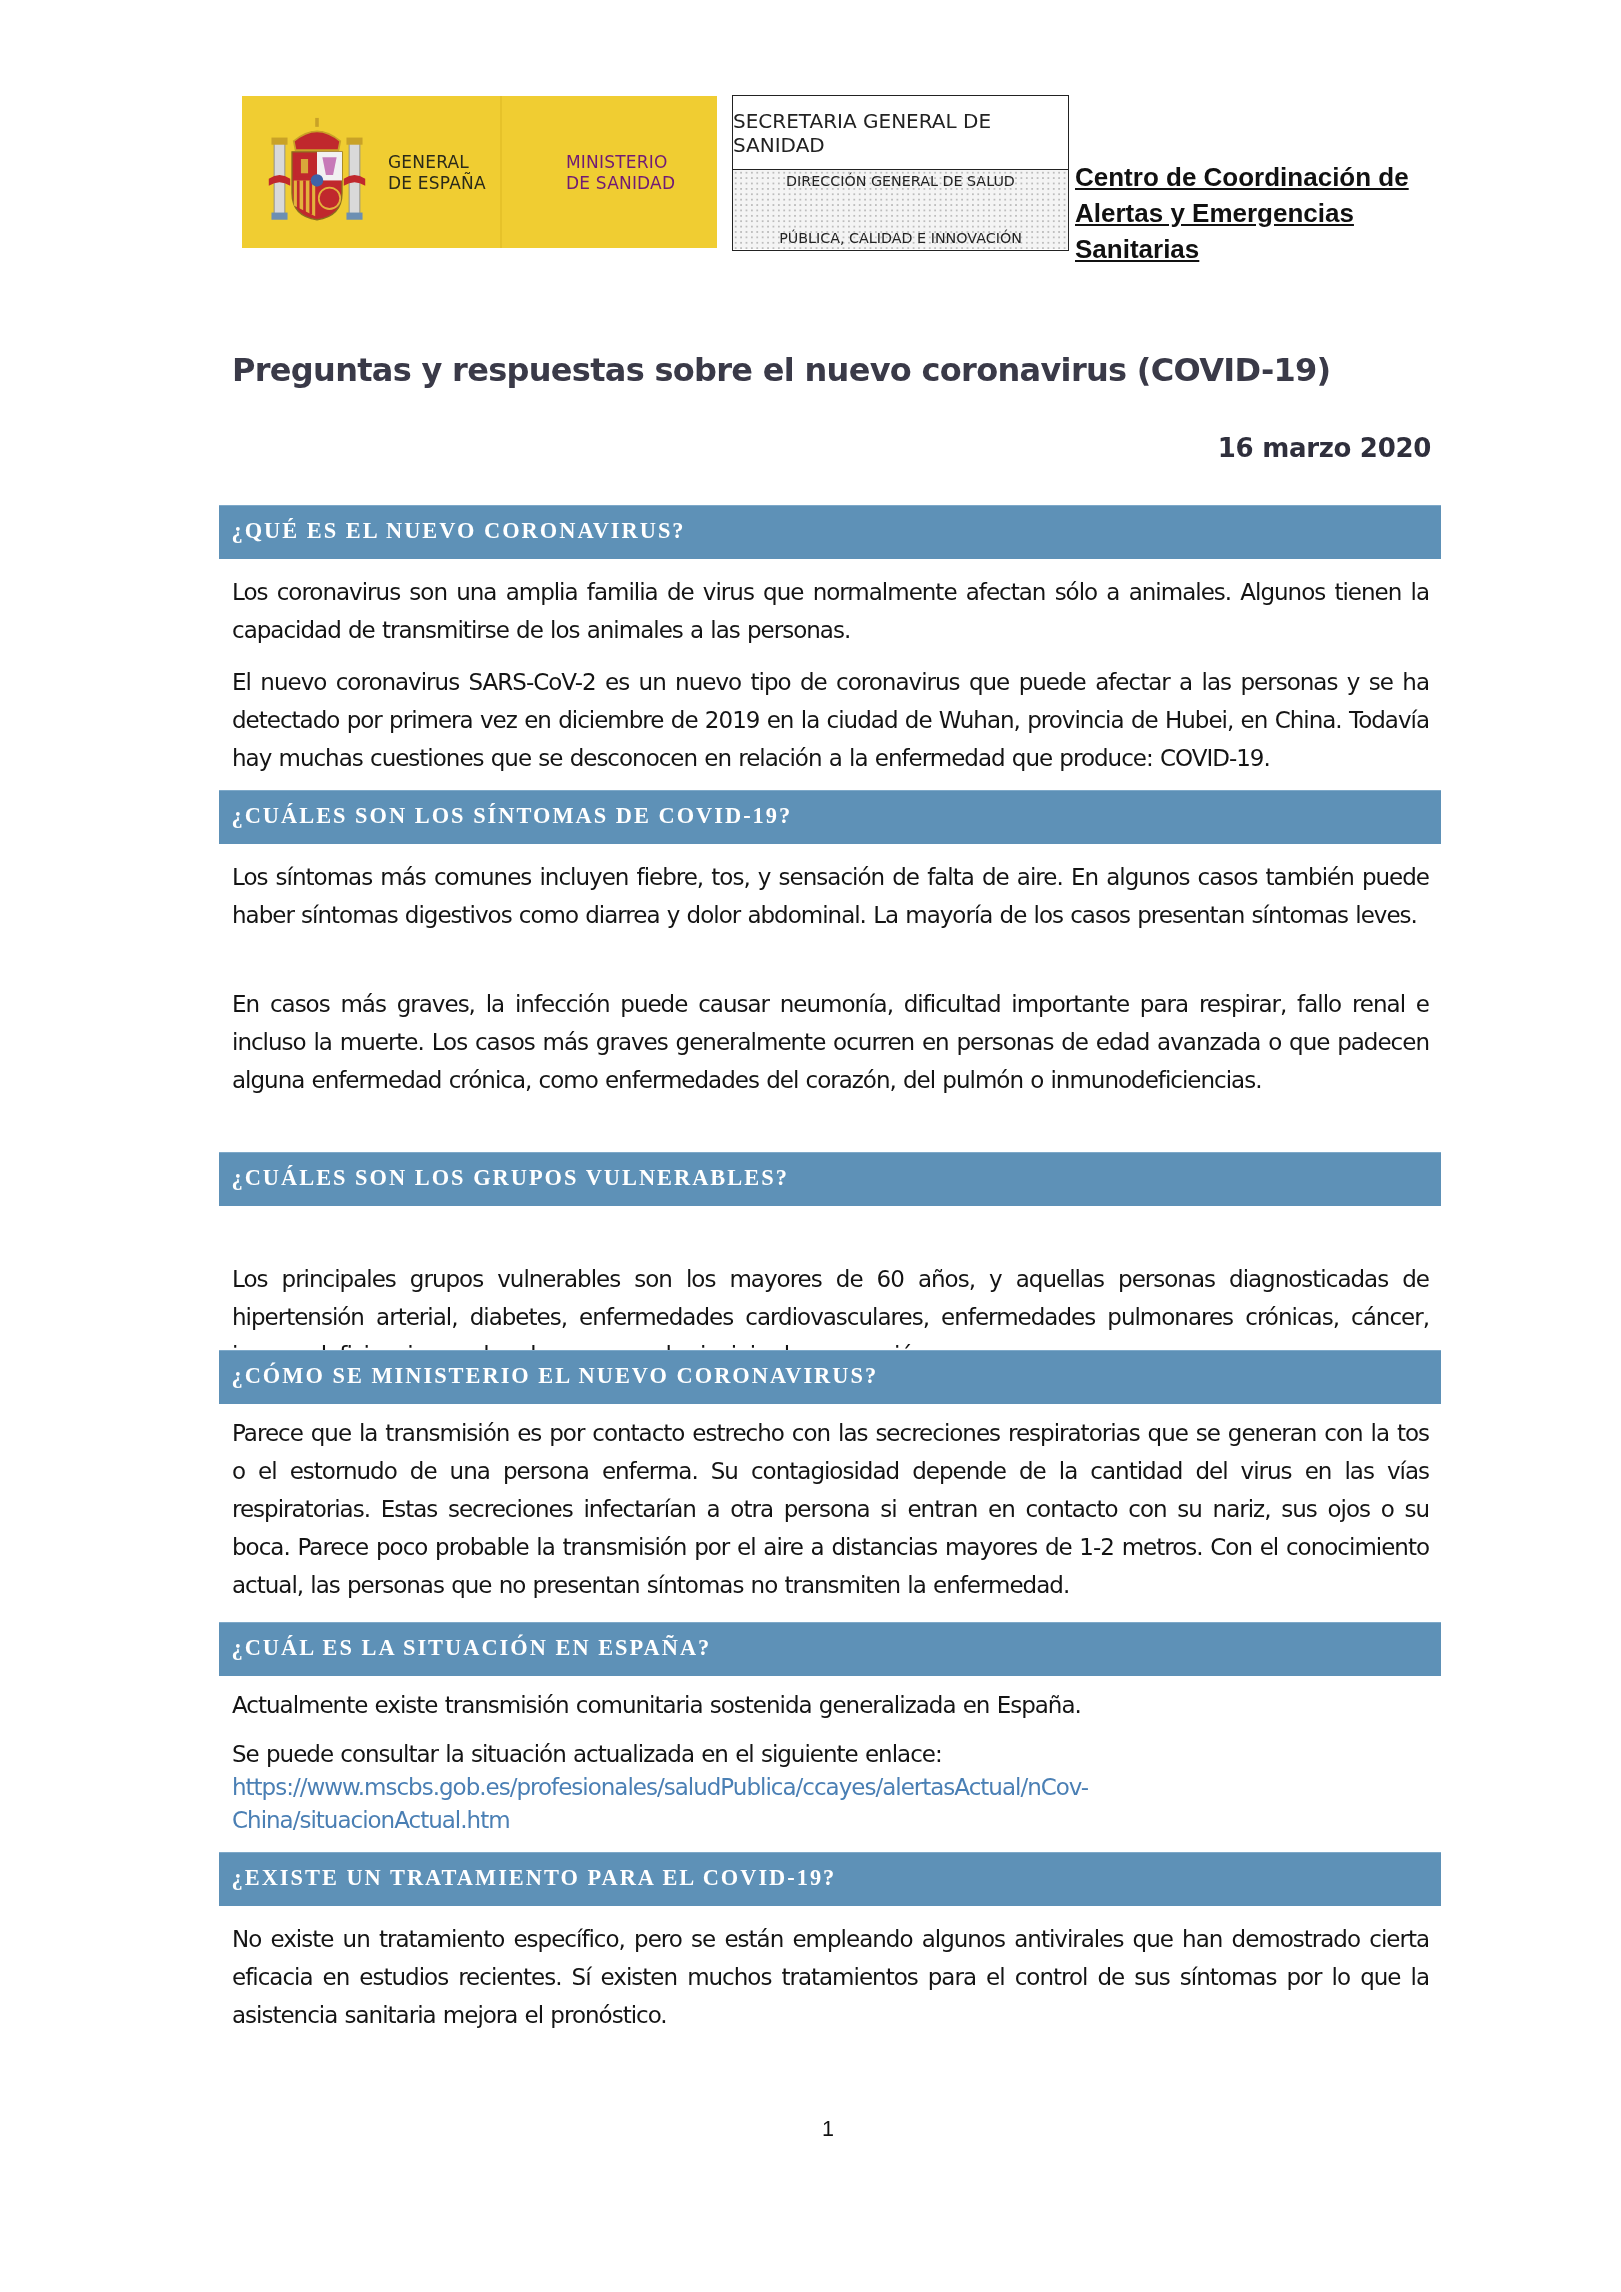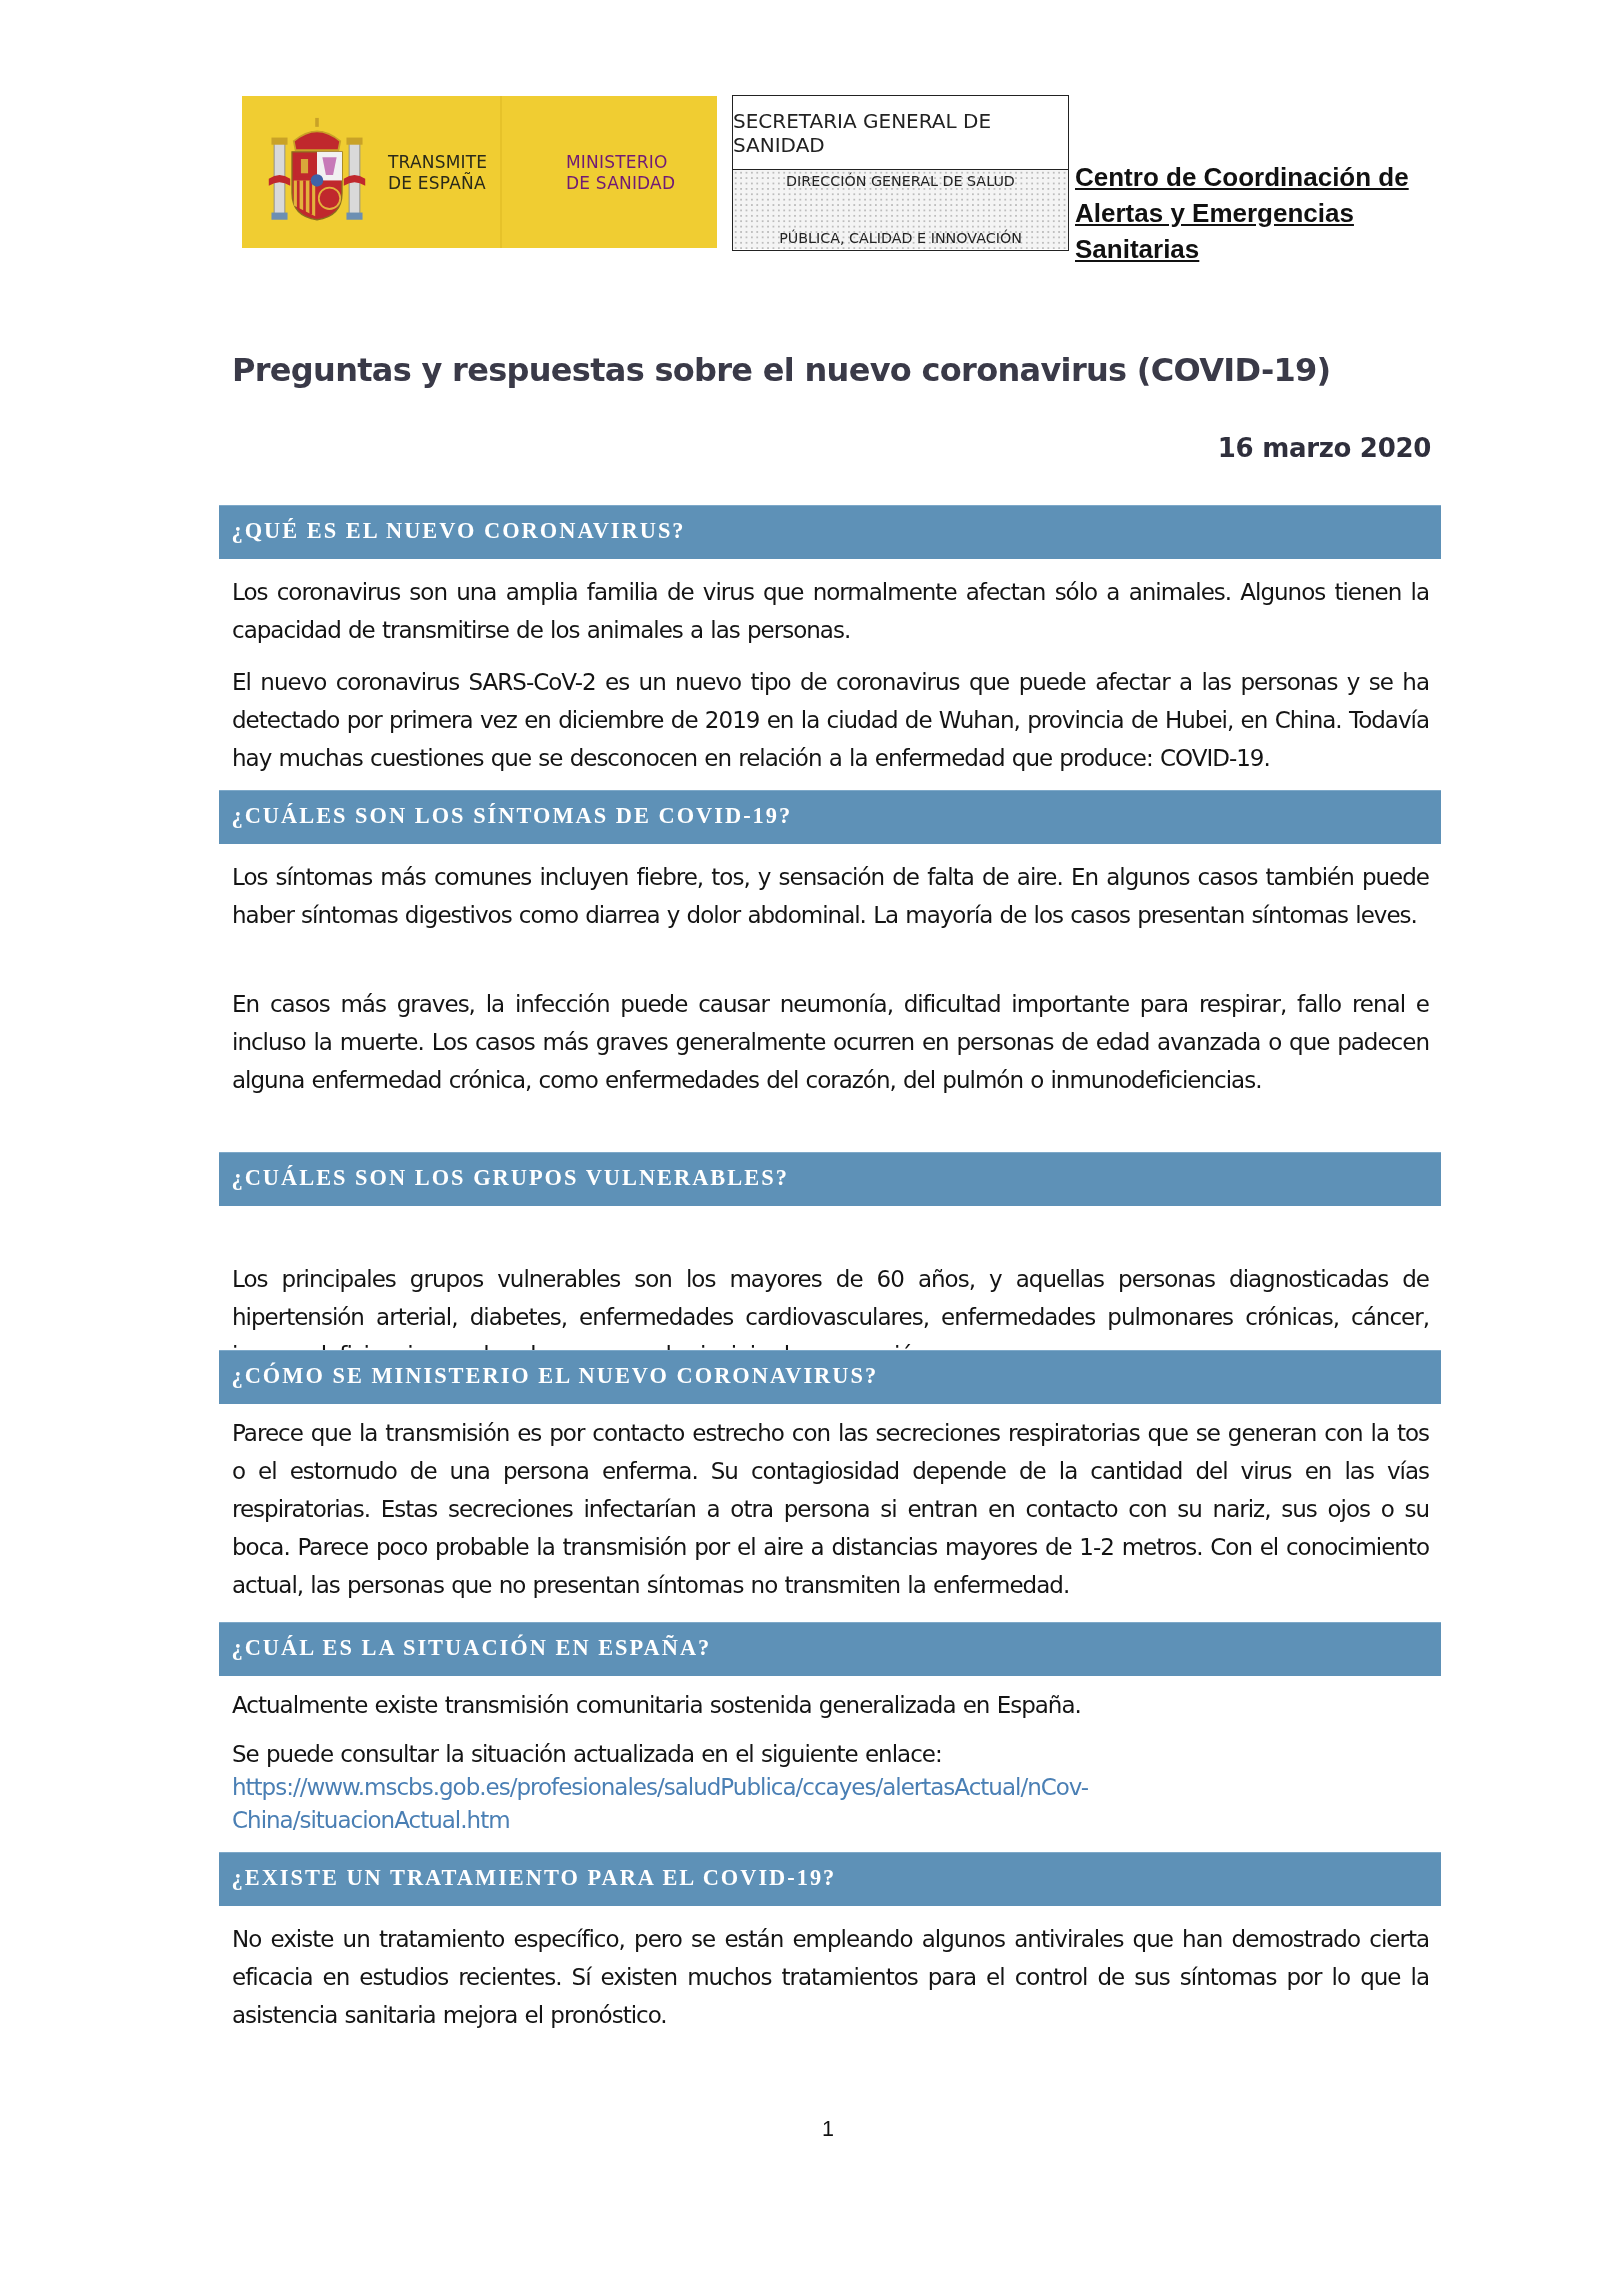--- a/index.html
+++ b/index.html
@@ -59,21 +59,21 @@
       <rect x="32" y="44" width="20" height="24" fill="#c0282d"></rect>
       <rect x="38" y="48" width="8" height="16" fill="#d9a83a"></rect>
       <path d="M30 72 L30 100 L54 112 L54 72 Z" fill="#e3b23c"></path>
       <line x1="35" y1="72" x2="35" y2="104" stroke="#c0282d" stroke-width="3"></line>
       <line x1="42" y1="72" x2="42" y2="108" stroke="#c0282d" stroke-width="3"></line>
       <line x1="49" y1="72" x2="49" y2="110" stroke="#c0282d" stroke-width="3"></line>
       <circle cx="56" cy="72" r="7" fill="#3f63a8"></circle>
       <circle cx="70" cy="92" r="12" fill="#c0282d" stroke="#e3b23c" stroke-width="2"></circle>
     </svg>
     <div class="gov-text">
-      <div>TRANSMITE</div>
+      <div>GENERAL</div>
       <div>DE ESPAÑA</div>
     </div>
     <div class="divider"></div>
     <div class="min-text">
       <div>MINISTERIO</div>
       <div>DE SANIDAD</div>
     </div>
   </div>
 
   <div class="secretaria-box">

